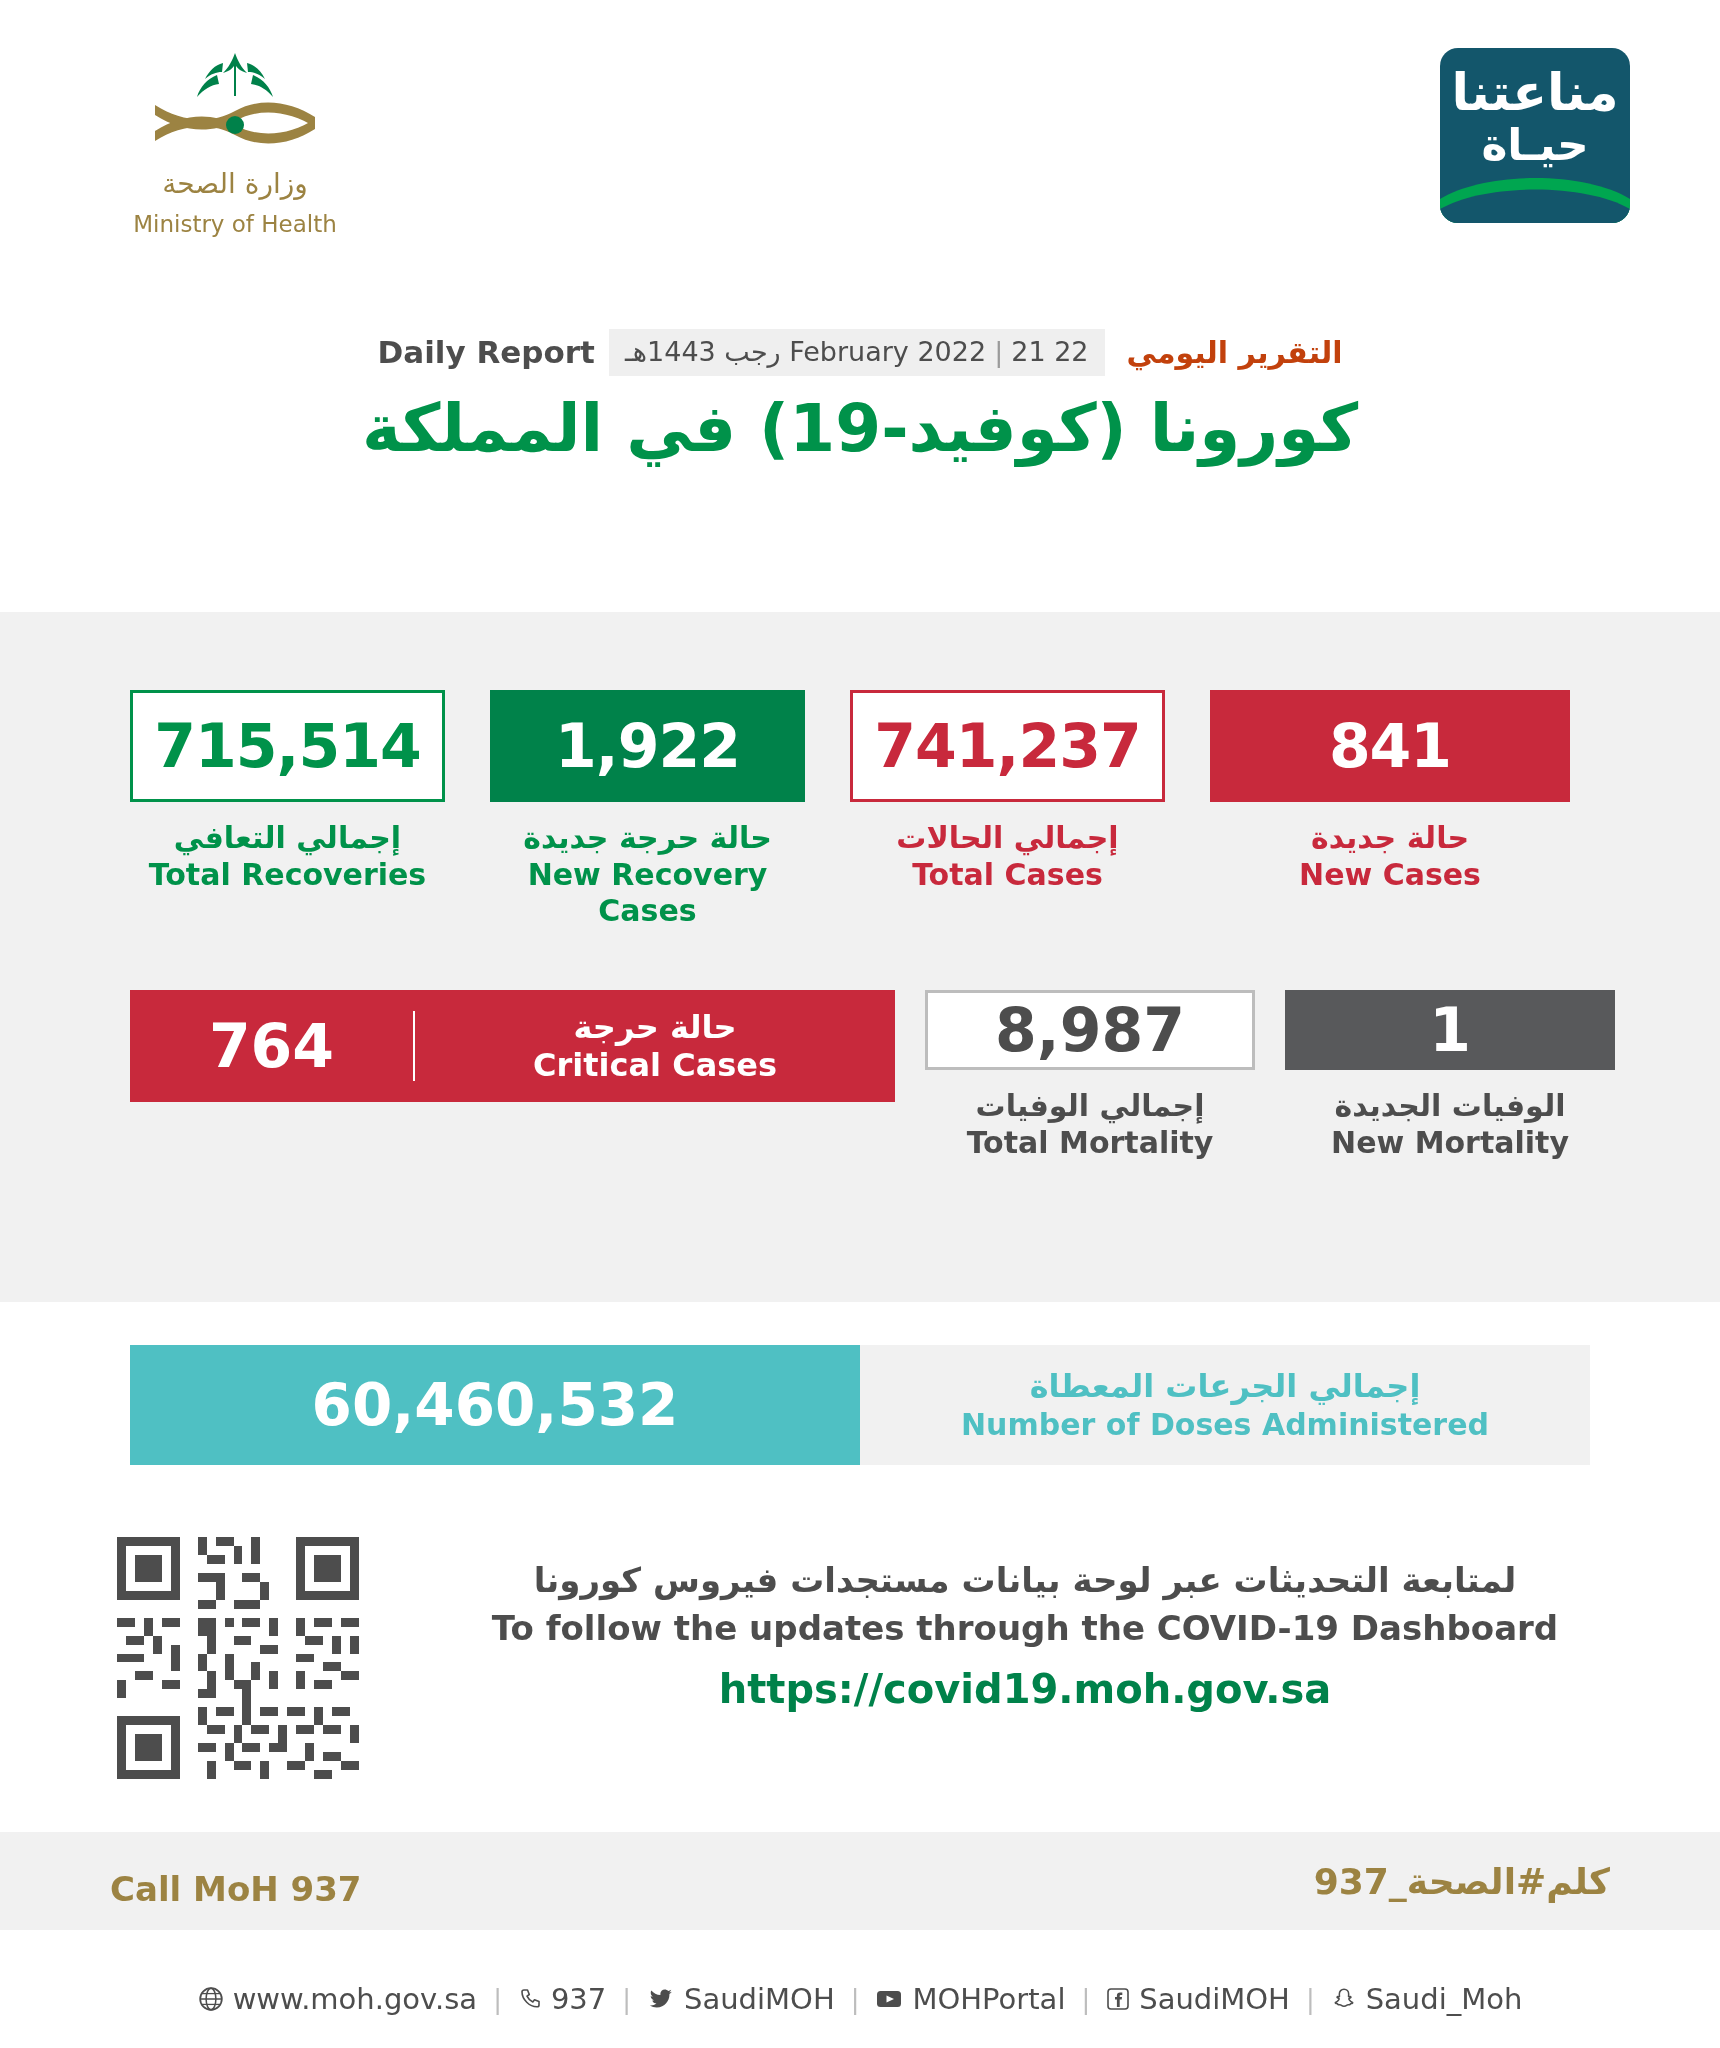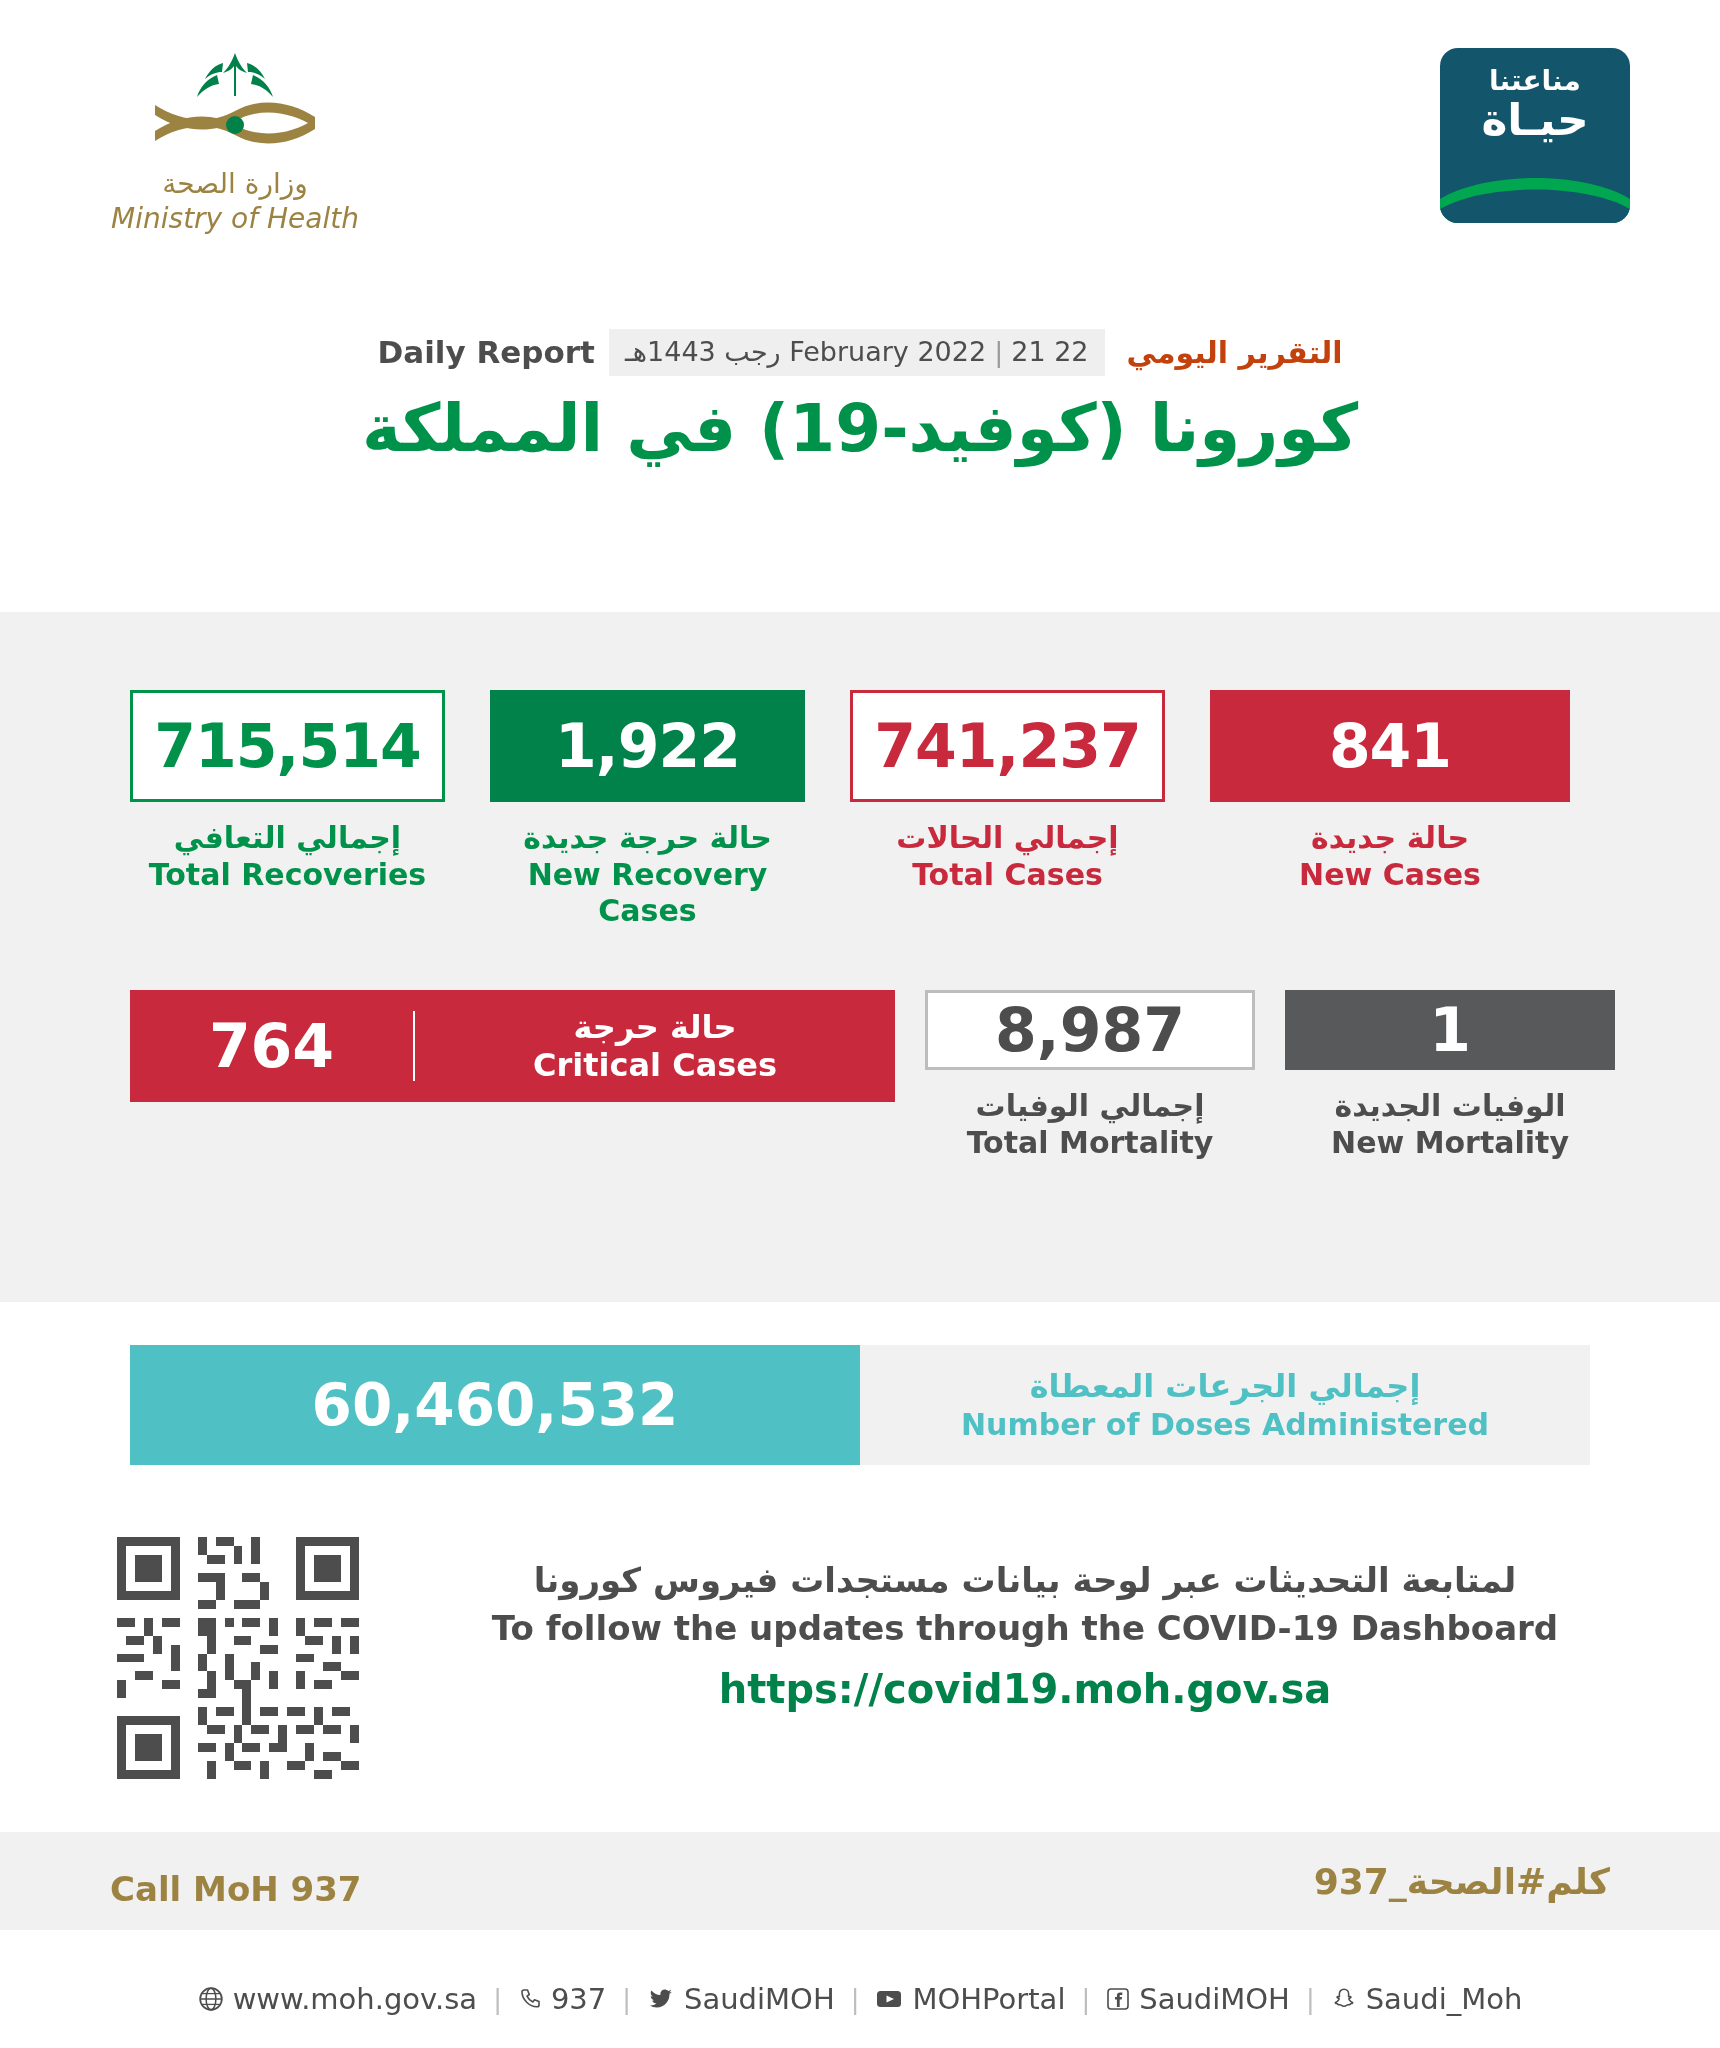--- a/index.html
+++ b/index.html
@@ -26,24 +26,23 @@
   .moh-mark { width: 200px; height: 120px; margin: 0 auto; display: block; }
   .moh-ar {
     font-size: 28px;
     color: #9c8342;
     font-weight: normal;
     letter-spacing: 1px;
     margin-top: 2px;
     direction: rtl;
   }
   .moh-en {
-    font-size: 28px;
+    font-size: 23px;
     color: #9c8342;
-    margin-top: 2px;
-    font-style: italic;
+    margin-top: 11px;
   }
 
   .imm-logo {
     position: absolute;
     right: 90px;
     top: 48px;
     width: 190px;
     height: 175px;
     background: #13566b;
     border-radius: 18px;
@@ -52,21 +51,21 @@
   .imm-text {
     position: absolute;
     top: 18px;
     left: 0; right: 0;
     text-align: center;
     color: #ffffff;
     direction: rtl;
     font-weight: bold;
     line-height: 1.05;
   }
-  .imm-l1 { font-size: 28px; letter-spacing: -1px;}
+  .imm-l1 { font-size: 51px; letter-spacing: -1px;}
   .imm-l2 { font-size: 44px; letter-spacing: 6px; margin-top: 2px;}
   .imm-wave { position: absolute; bottom: 0; left: 0; width: 190px; height: 70px; }
 
   
   .title-wrap {
     position: absolute;
     top: 330px;
     left: 0;
     width: 1720px;
     text-align: center;

